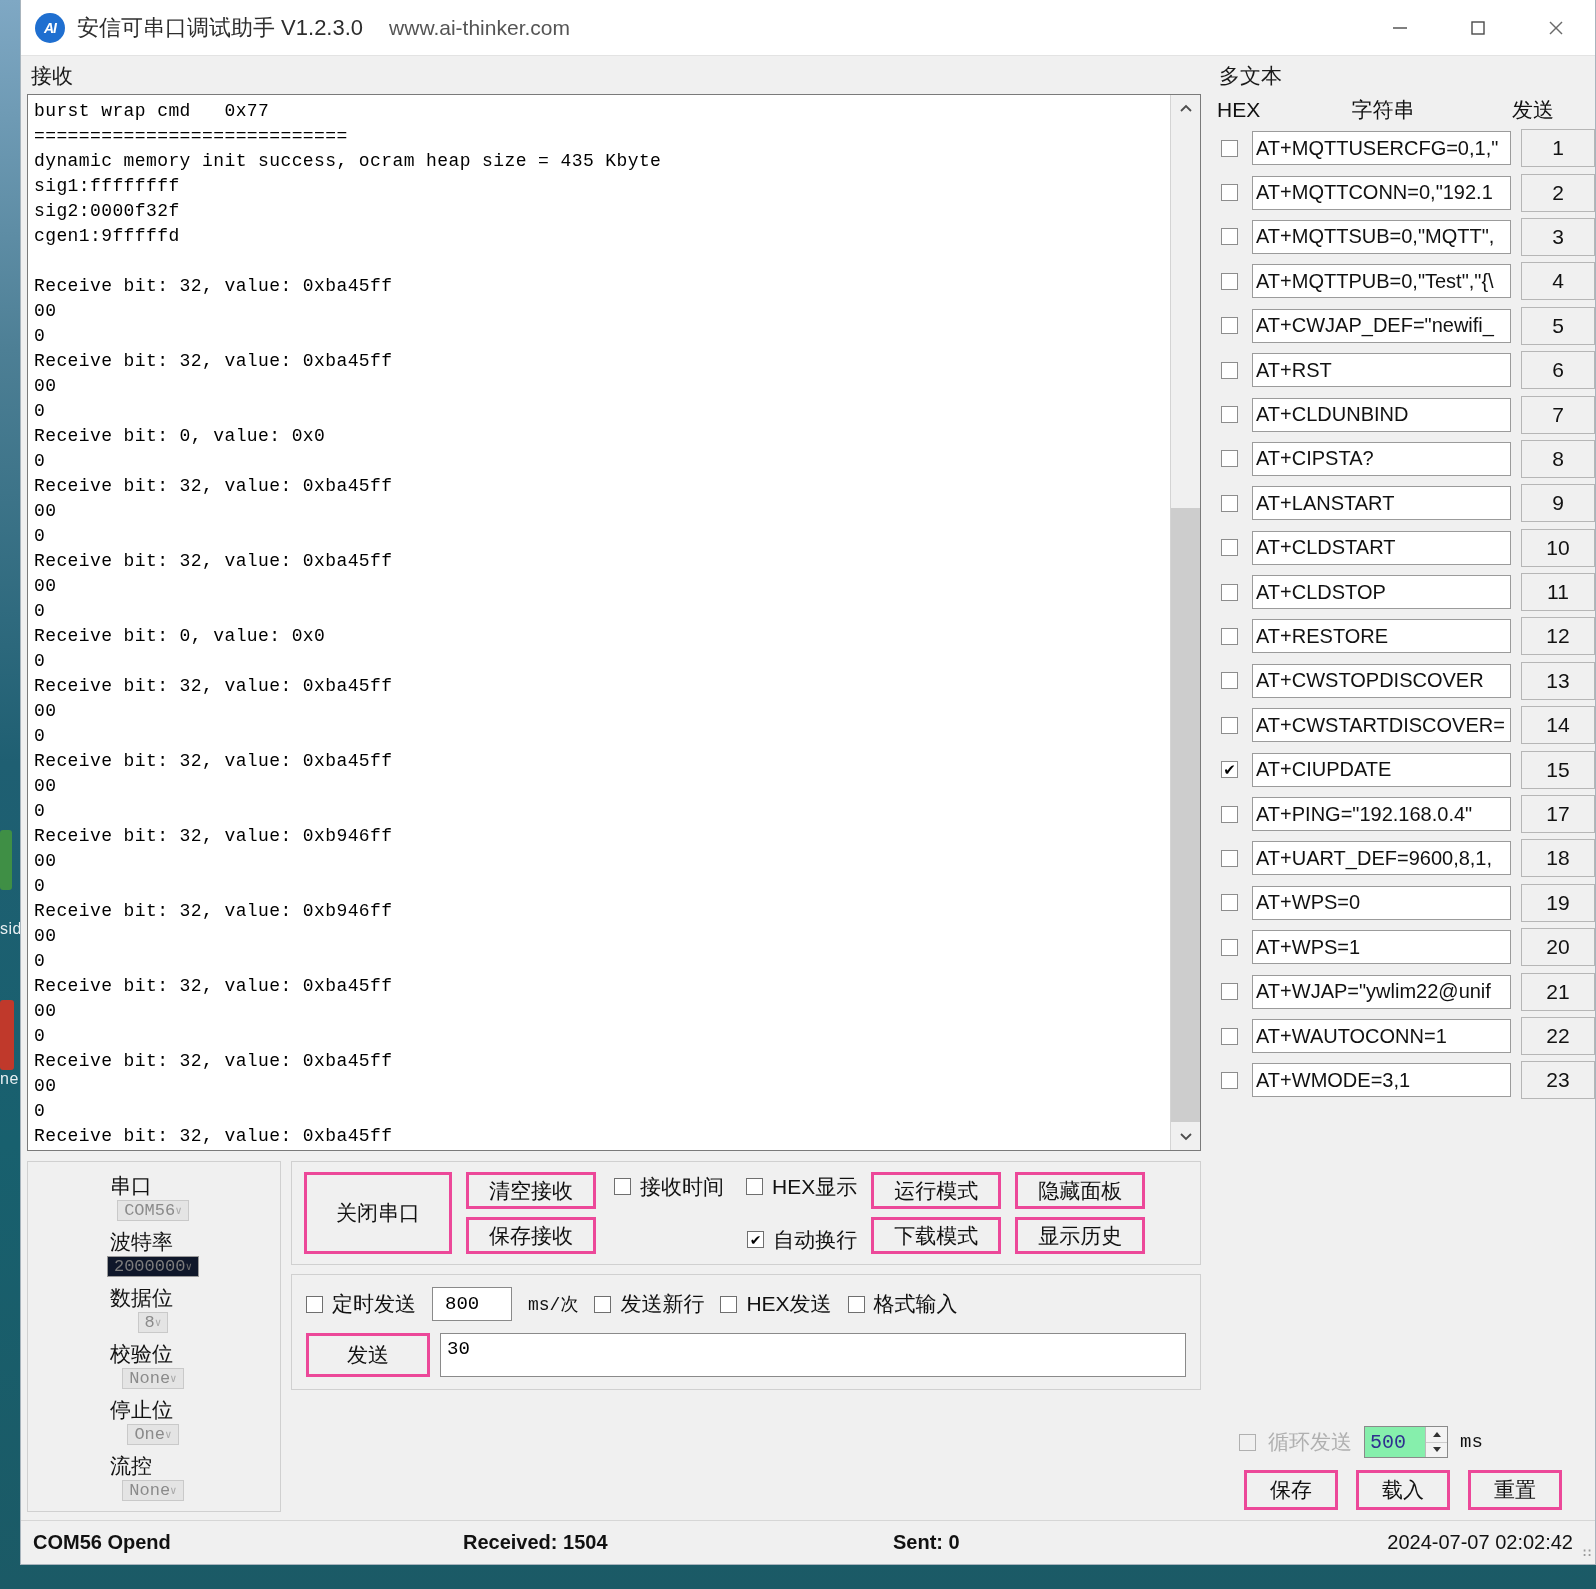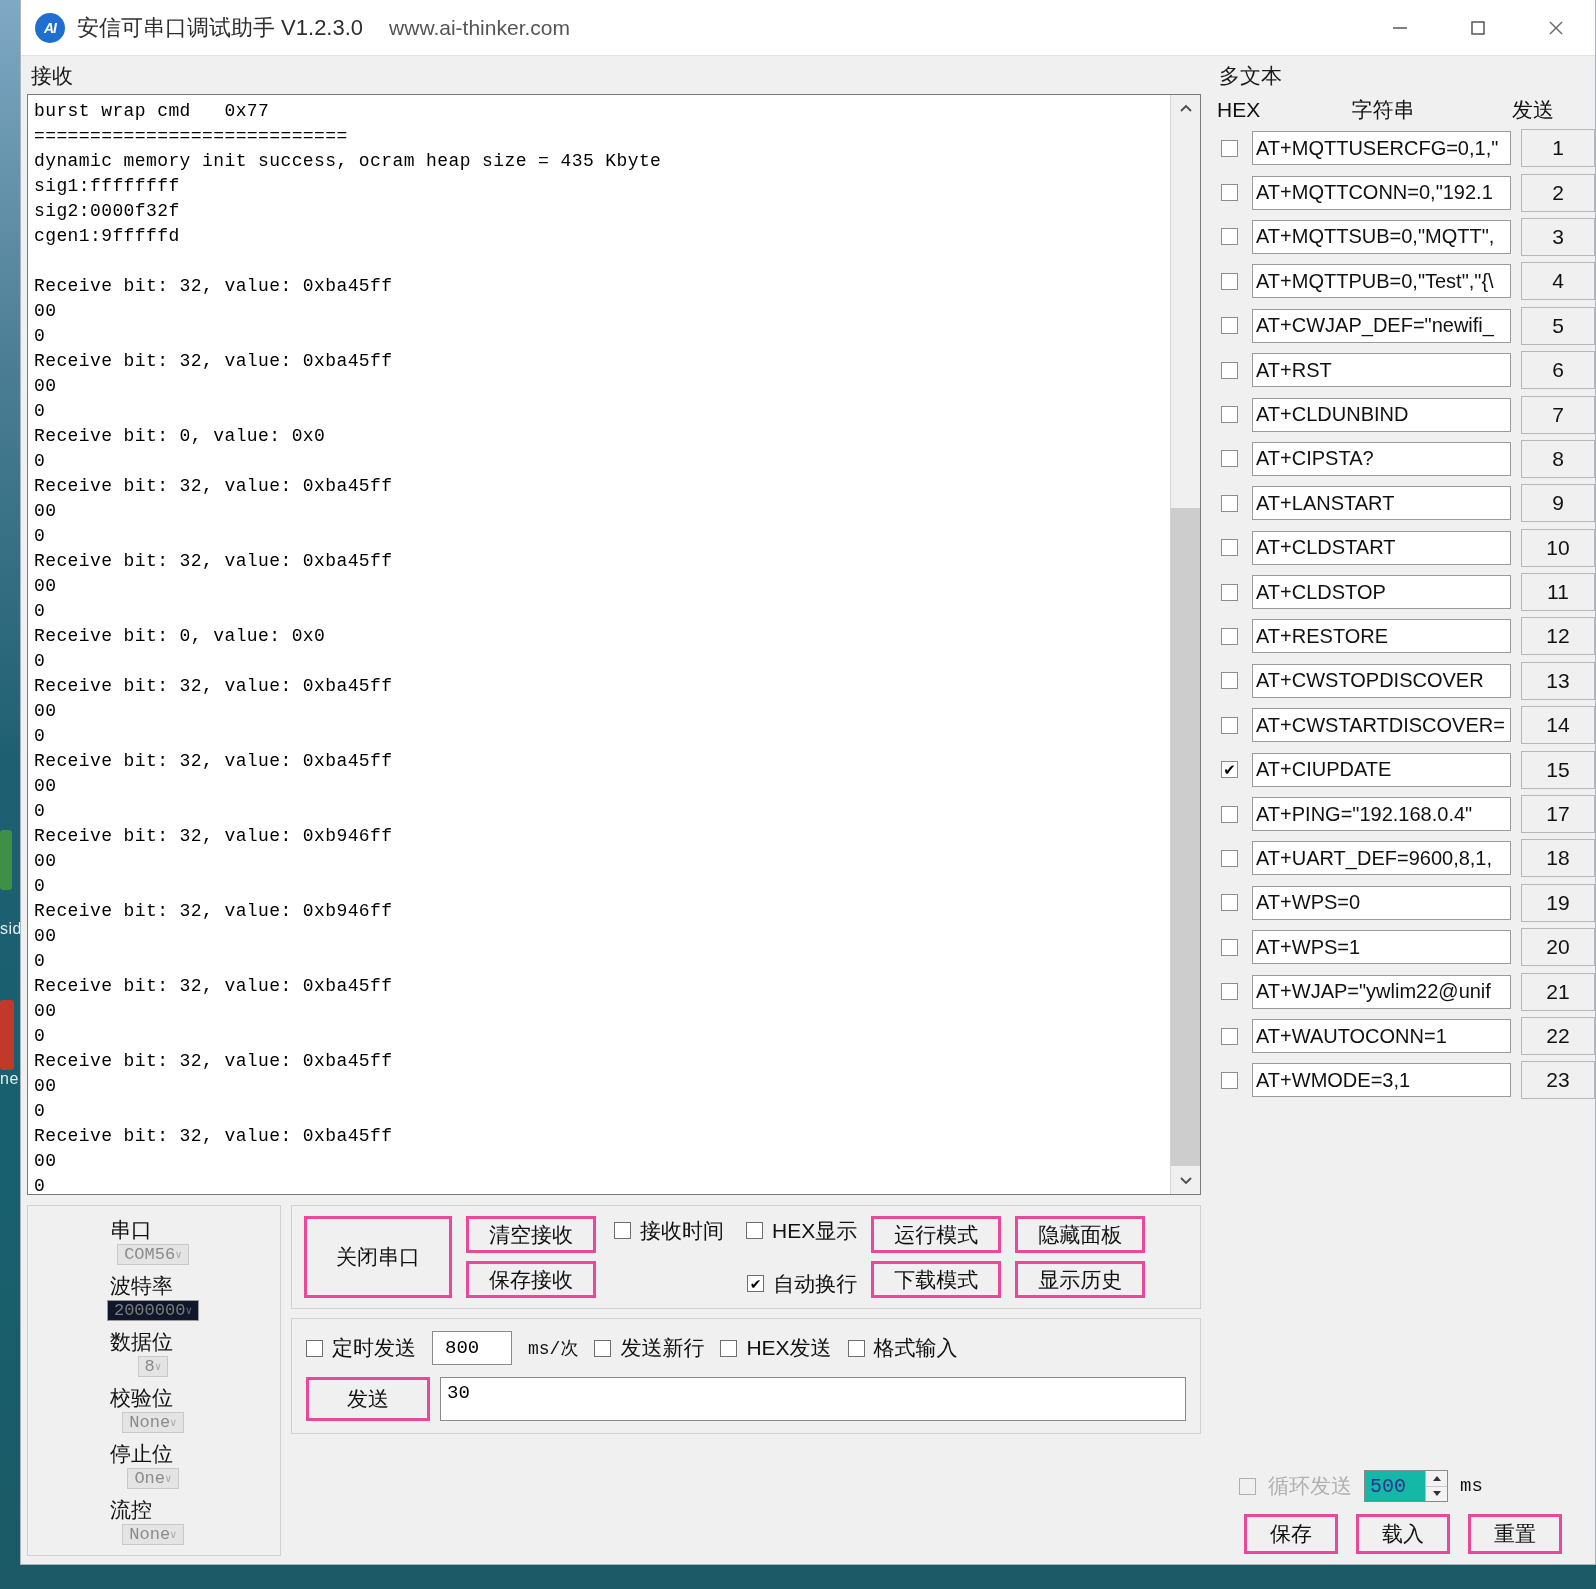--- a/index.html
+++ b/index.html
@@ -168,21 +168,21 @@
     width: 74px; height: 38px; margin-left: 10px; flex:0 0 74px;
     border:1px solid #b6b6b6; background:#f0f0f0;
     display:flex; align-items:center; justify-content:center;
     font-size: 21px; color:#111;
   }
   .right-bottom { padding: 4px 10px 10px 12px; }
   .loop-row { display:flex; align-items:center; gap: 12px; margin: 6px 0 12px 18px; }
   .loop-chk { width:17px; height:17px; border:1px solid #b0b0b0; background:#f0f0f0; }
   .loop-label { font-size:21px; color:#b0b0b0; }
   .spin {
-    width: 84px; height: 32px; border:1px solid #8a8a8a; background:#14b8a6;
+    width: 84px; height: 32px; border:1px solid #8a8a8a; background:#86efac;
     display:flex; align-items:center; padding-left:5px;
     font-family:"Liberation Mono",monospace; font-size:20px; color:#2f2f8f;
   }
   .spin-btns {
     margin-left:auto; width:22px; height:100%;
     display:flex; flex-direction:column; border-left:1px solid #bbb;
   }
   .spin-b { flex:1; display:flex; align-items:center; justify-content:center; font-size:9px; color:#333; background:#f3f3f3; }
   .spin-b:first-child { border-bottom:1px solid #ccc; }
   .ms-lbl { font-size:19px; color:#111; font-family:"Liberation Mono",monospace; }
@@ -568,13 +568,20 @@
         </div>
         <div class="rb-btns">
           <div class="btn btn-rb">保存</div>
           <div class="btn btn-rb">载入</div>
           <div class="btn btn-rb">重置</div>
         </div>
       </div>
     </div>
   </div>
 
+  <div class="statusbar">
+    <div class="sb-1">COM56 Opend</div>
+    <div class="sb-2">Received: 1504</div>
+    <div class="sb-3">Sent: 0</div>
+    <div class="sb-4">2024-07-07 02:02:42</div>
+    <span class="grip">∷</span>
+  </div>
 </div>
 
 </body></html>

